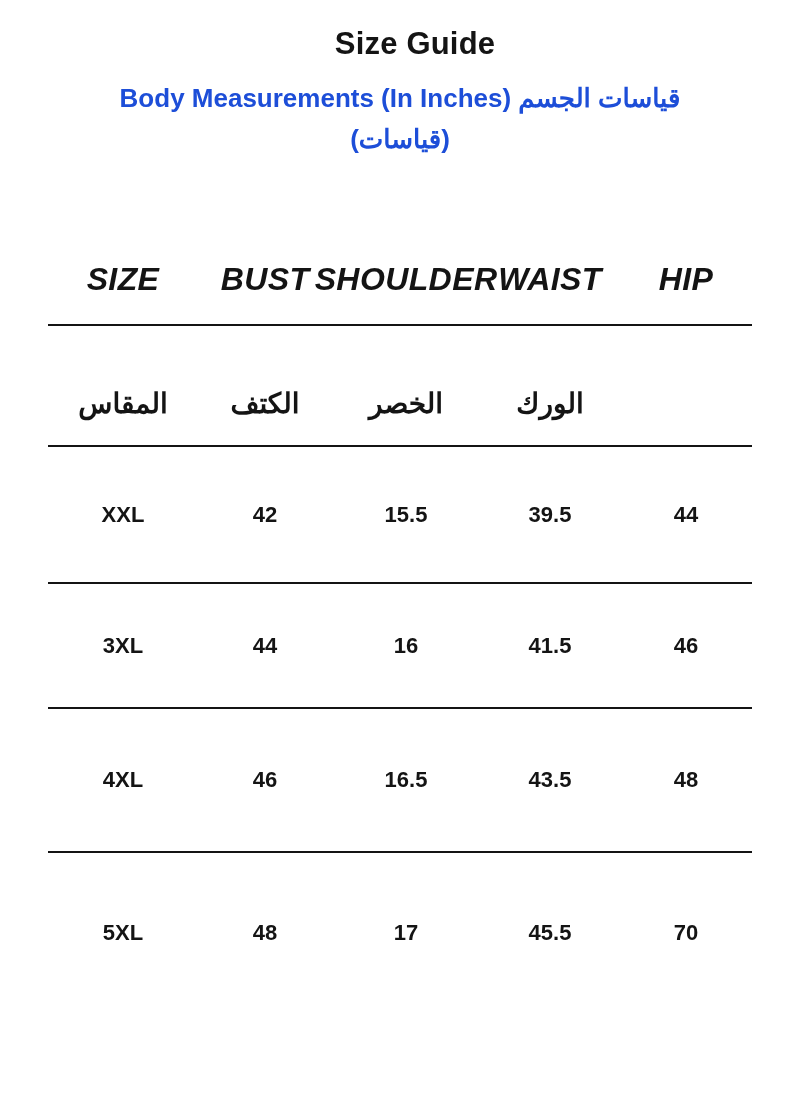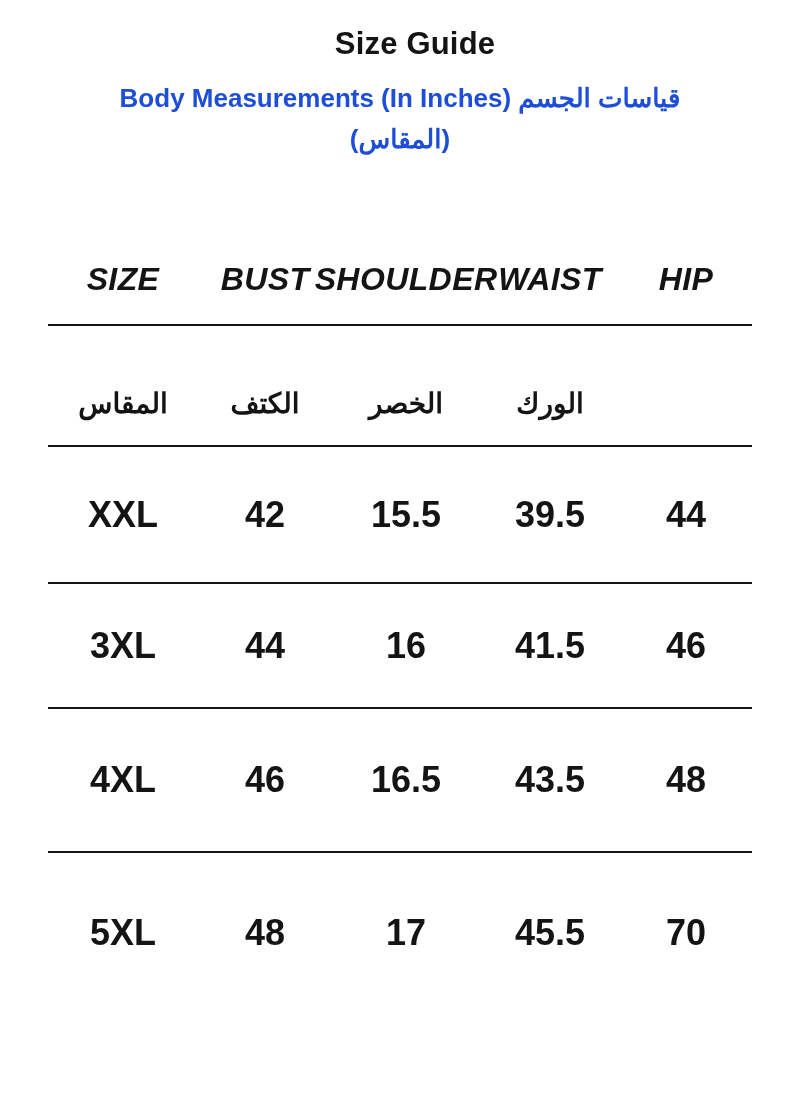--- a/index.html
+++ b/index.html
@@ -55,41 +55,41 @@
     grid-template-columns: 150px 134px 148px 140px 132px;
     align-items: center;
     justify-items: center;
   }
   .cell {
     text-align: center;
     white-space: nowrap;
   }
   .row-hen  { height: 89px;  font-size: 32px; font-weight: 700; letter-spacing: 0.4px; font-style: italic; }
   .row-har  { height: 83px;  font-size: 28px; font-weight: 700; margin-top: 36px; }
-  .row-data { font-size: 36px; font-weight: 700; }
+  .row-data { font-size: 22px; font-weight: 700; }
   .r0 { height: 135px; }
   .r1 { height: 123px; }
   .r2 { height: 142px; }
   .r3 { height: 160px; }
   .rule {
     height: 2px;
     width: 704px;
     background: #141414;
   }
 </style>
 </head>
 <body>
 
 <div class="page">
 
   <h1 class="title">Size Guide</h1>
 
   <div class="subtitle">
     <div dir="auto">Body Measurements (In Inches) قياسات الجسم</div>
-    <div dir="auto">(المقاس)</div>
+    <div dir="auto">(قياسات)</div>
   </div>
 
   <div class="size-table">
 
     <div class="row row-hen">
       <div class="cell">SIZE</div>
       <div class="cell">BUST</div>
       <div class="cell">SHOULDER</div>
       <div class="cell">WAIST</div>
       <div class="cell">HIP</div>

